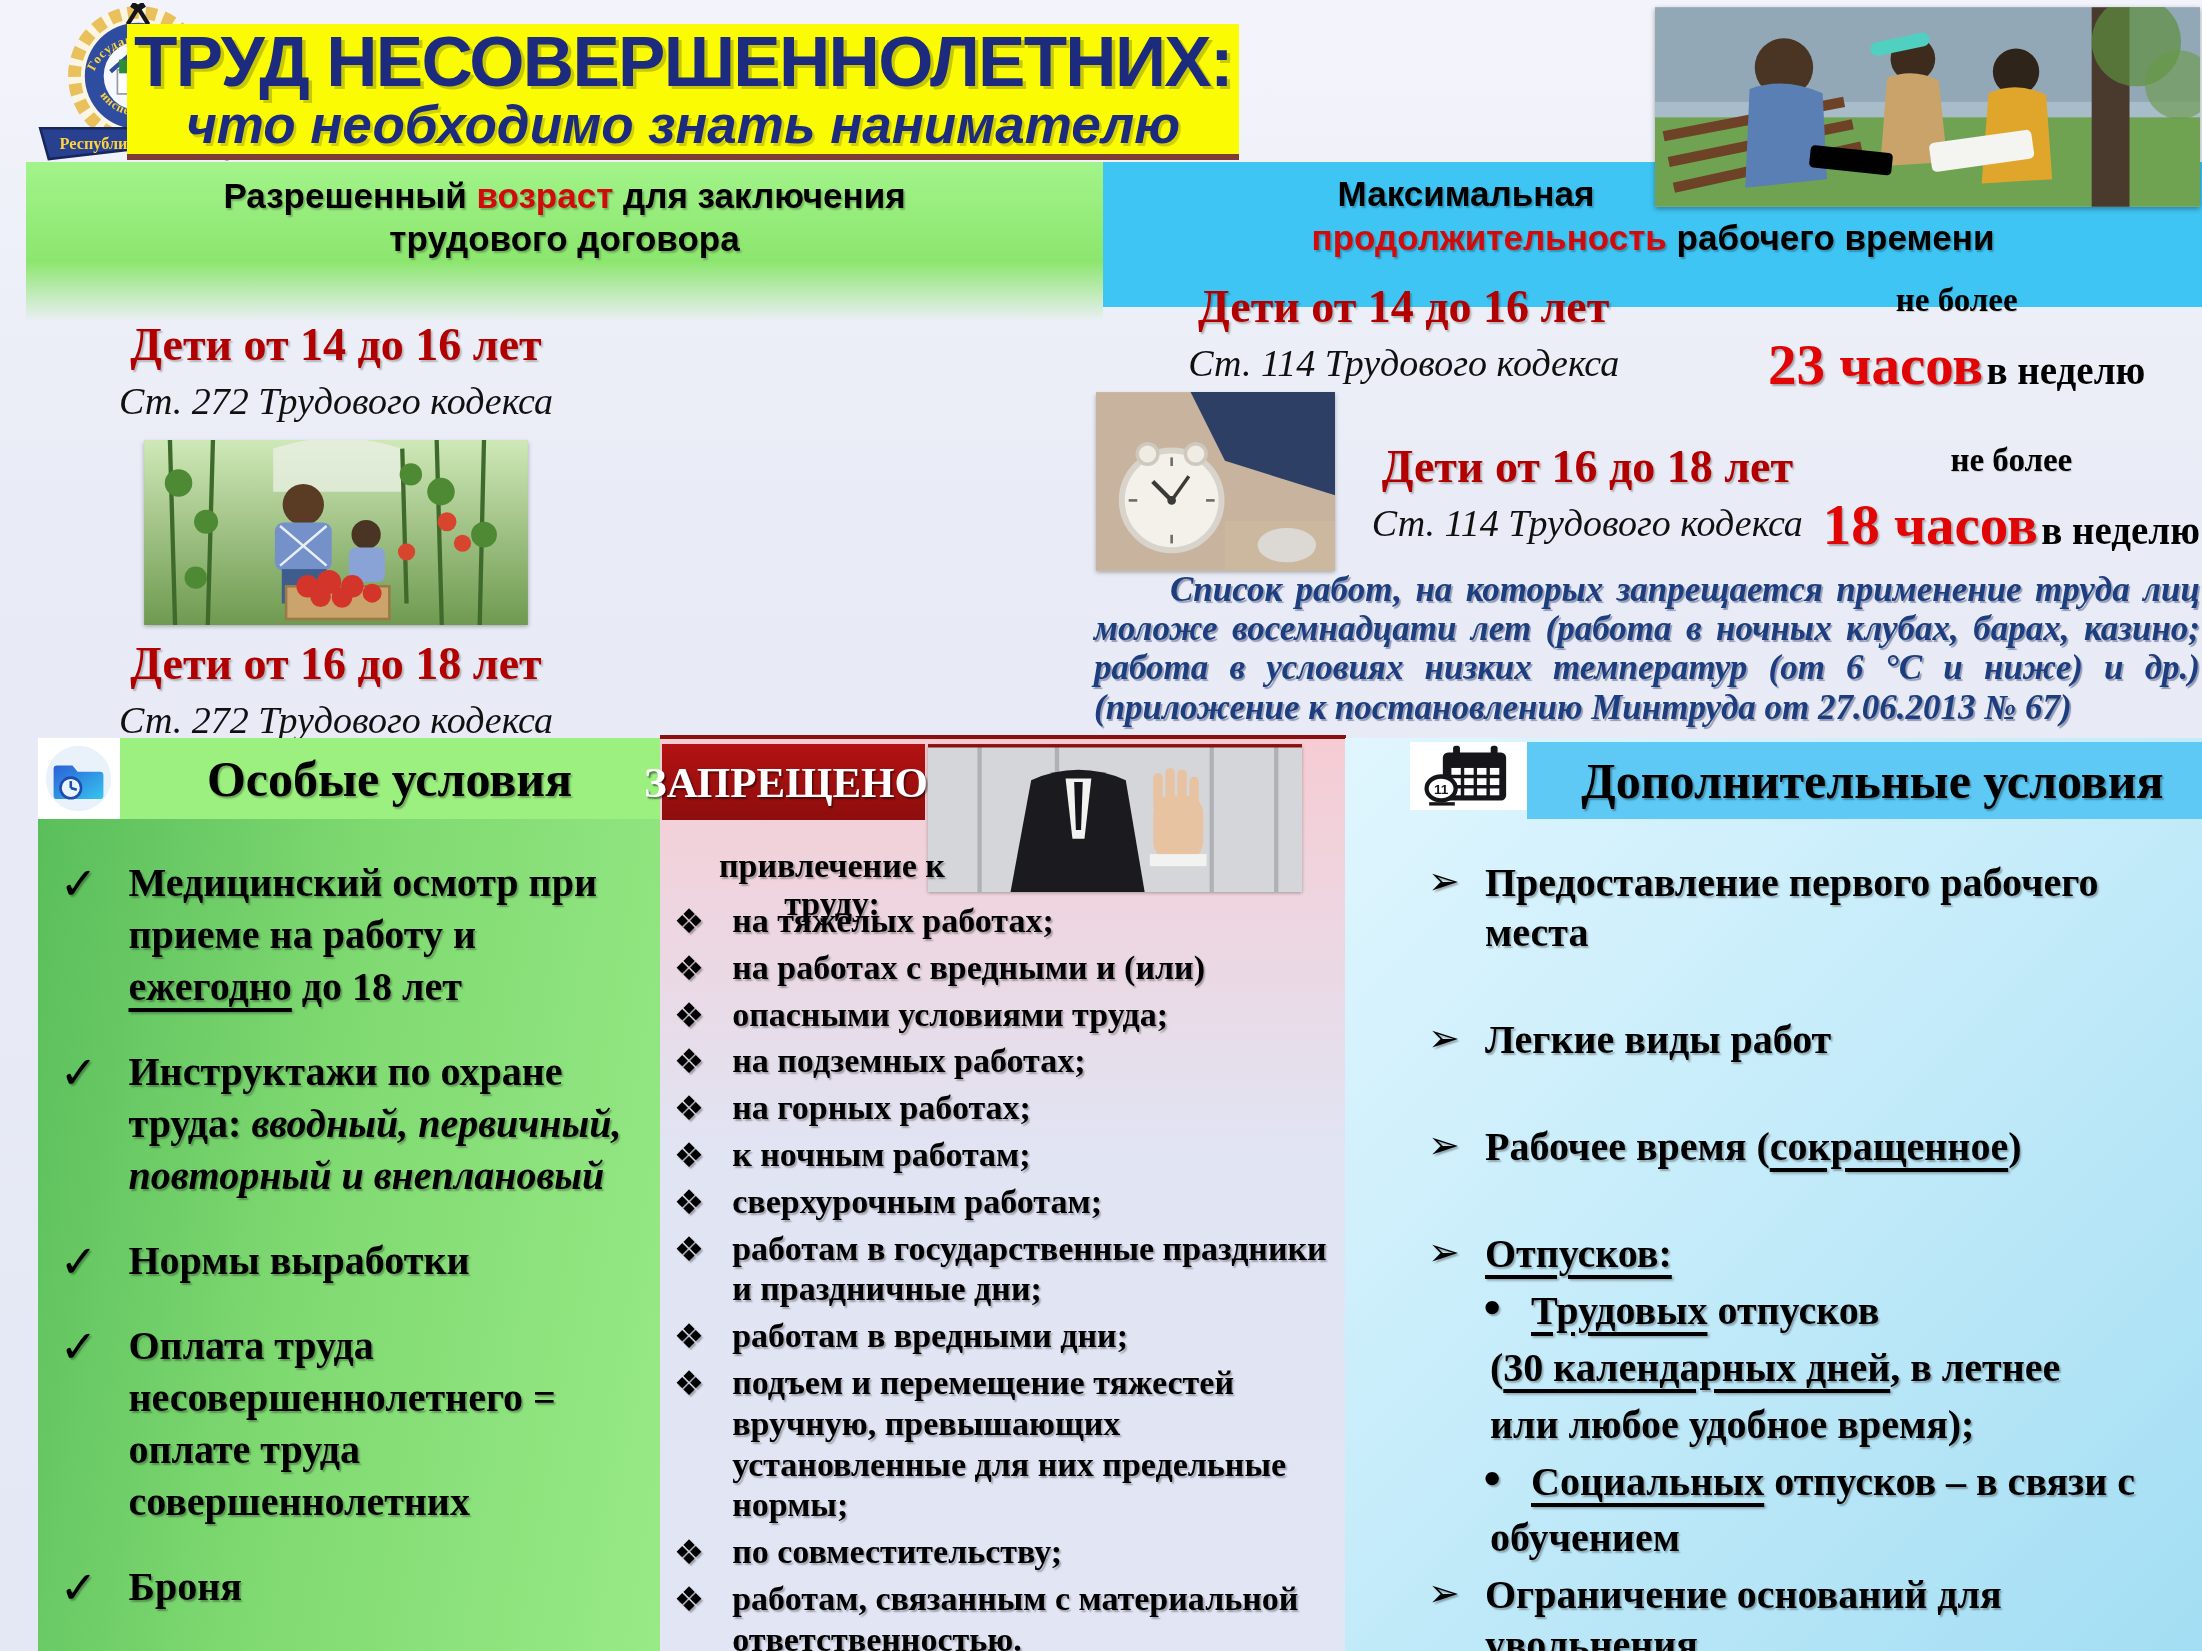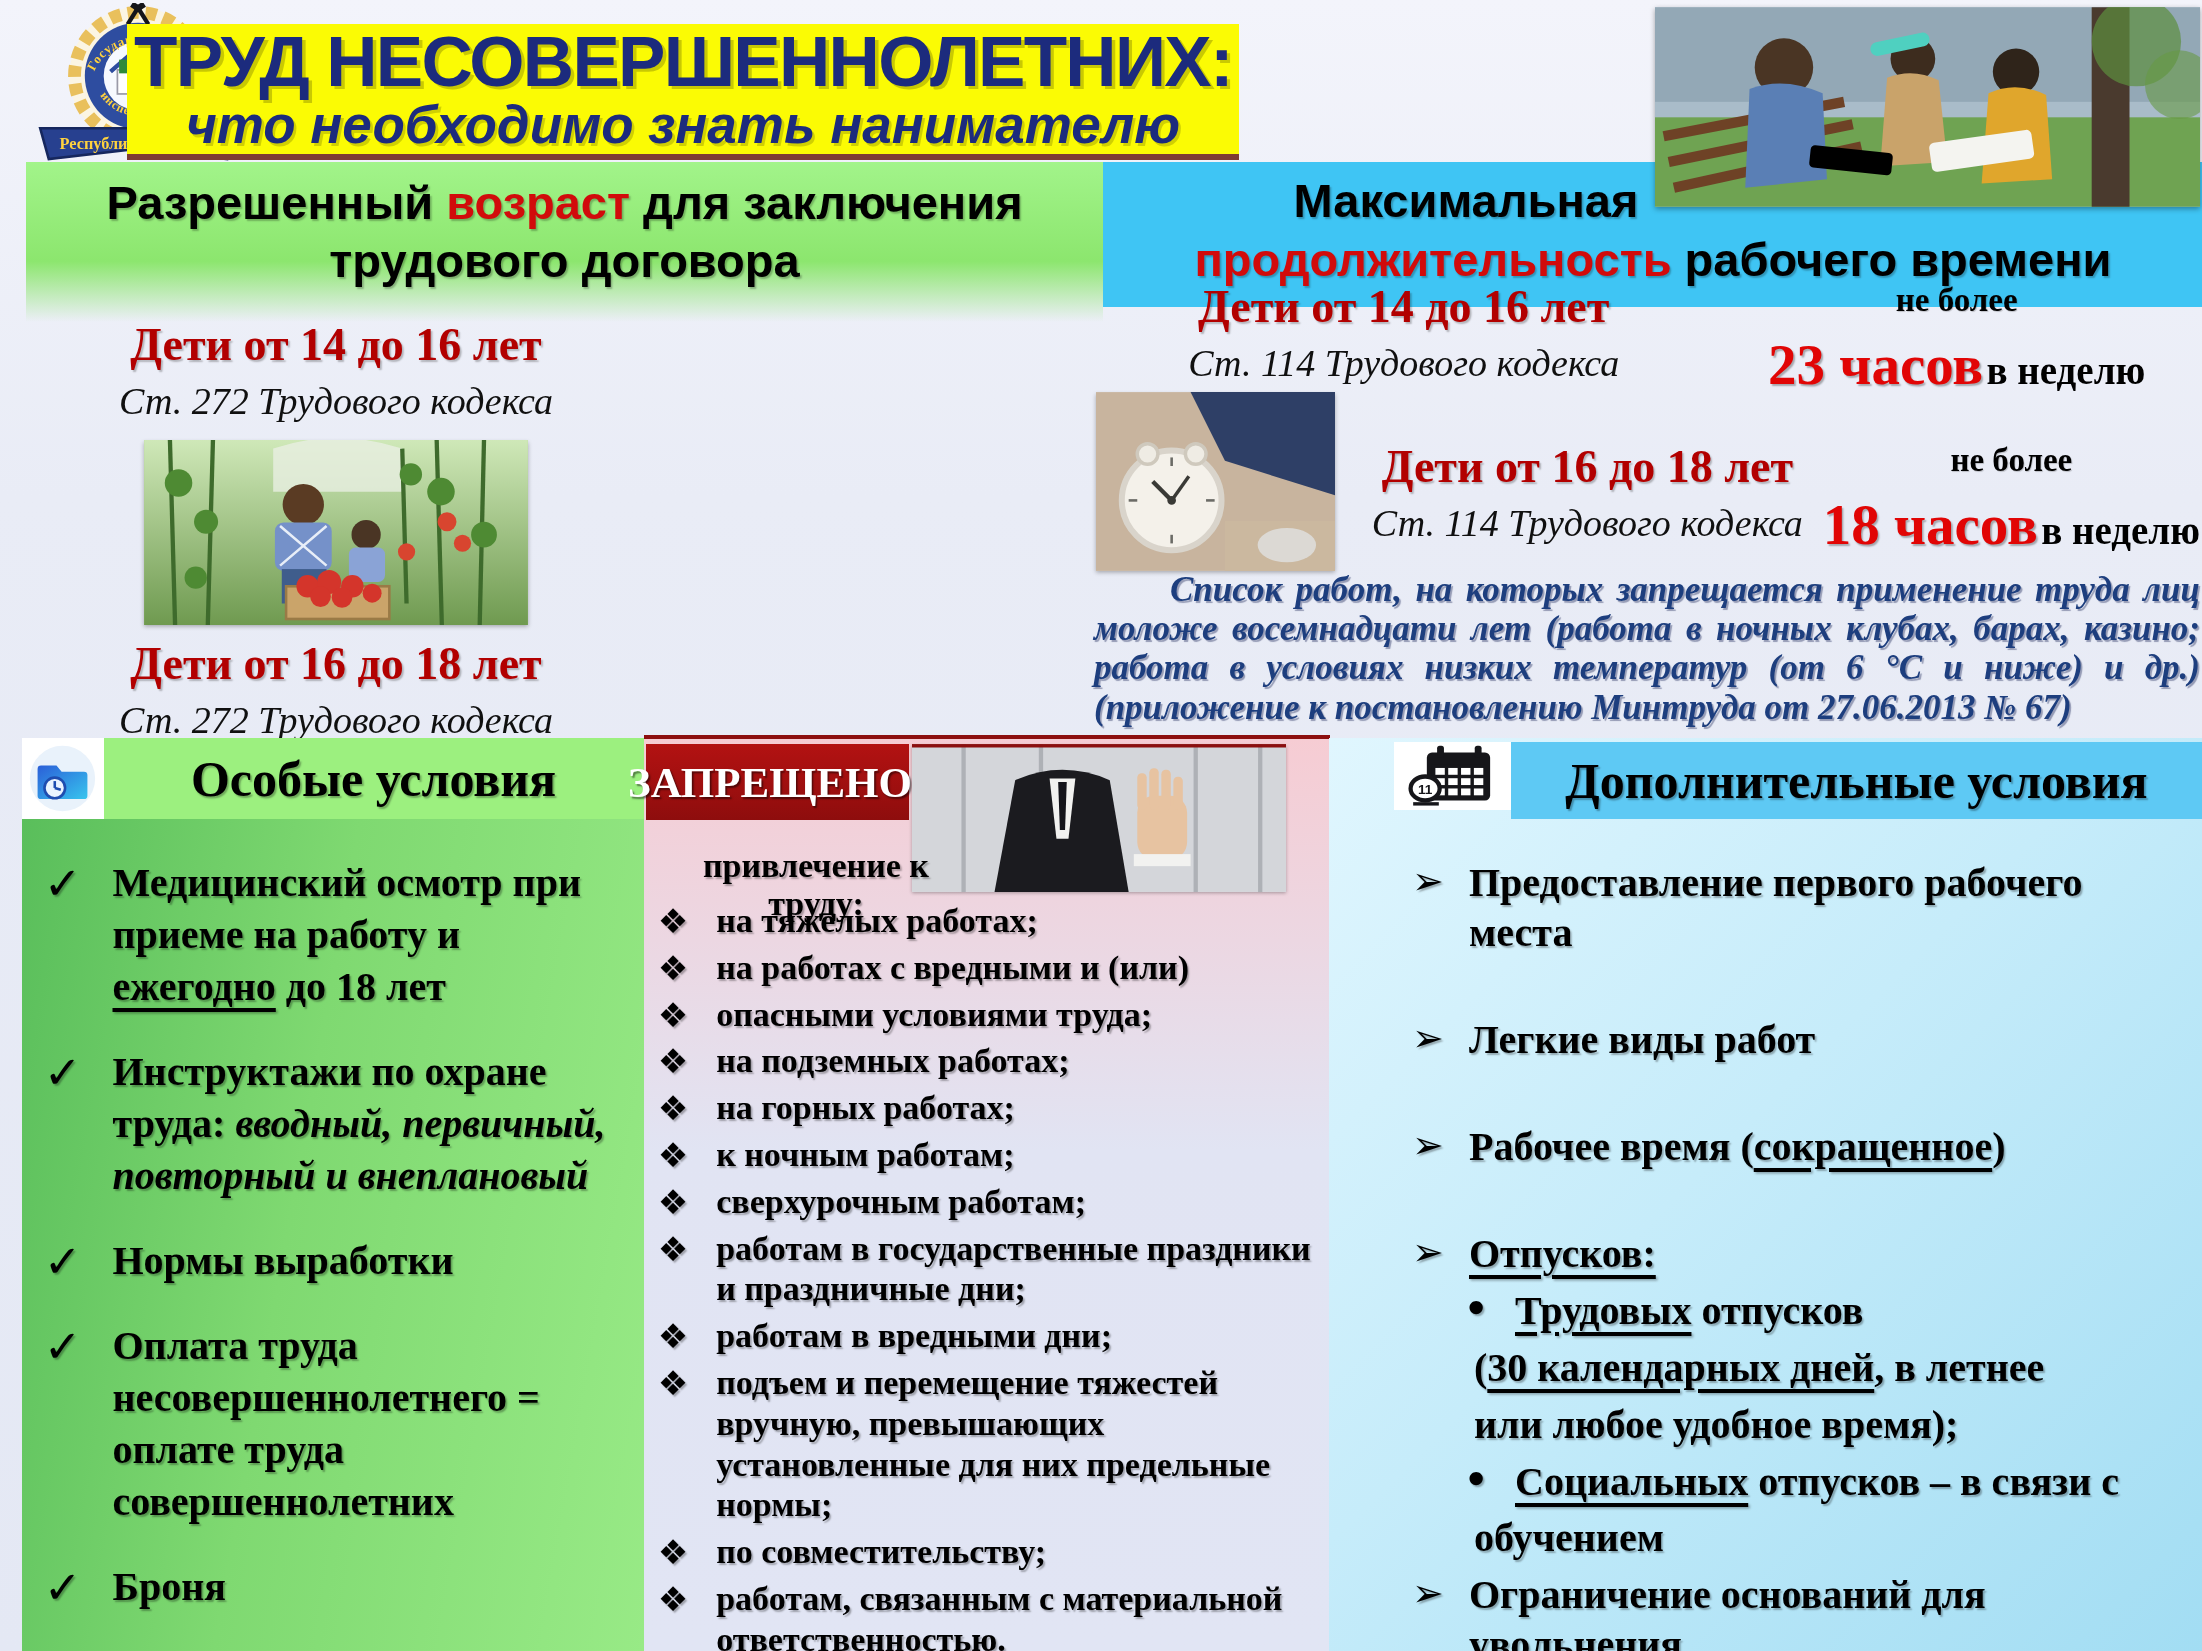--- a/index.html
+++ b/index.html
@@ -19,21 +19,21 @@
   .emblem{position:absolute;left:8.6px;top:3.4px;width:258px;height:163px;}
   .teens-photo{position:absolute;left:1655px;top:6.9px;width:545px;height:200px;overflow:hidden;
     box-shadow:0 1.7px 5.2px rgba(0,0,0,.35);z-index:5;}
 
   
   .green-head{position:absolute;left:26px;top:162px;width:1077px;height:160px;
     background:linear-gradient(180deg,#a2f48a 0%,#8ce66e 62%,rgba(140,230,110,0) 100%);
     text-align:center;padding-top:12px;}
   .cyan-head{position:absolute;left:1103px;top:162px;width:1100px;height:145px;
     background:var(--cyan-band);text-align:center;padding-top:10.3px;}
-  .band-line{font-family:"Liberation Sans",sans-serif;font-weight:800;font-size:47px;line-height:1.24;
+  .band-line{font-family:"Liberation Sans",sans-serif;font-weight:800;font-size:35px;line-height:1.24;
     color:#000;text-shadow:1.7px 1.7px 1.7px rgba(0,0,0,.25);}
   .cyan-head .l1{width:66%;}
   .seg-red{color:var(--seg-red);}
   .seg-u{text-decoration:underline;text-decoration-thickness:4.3px;text-underline-offset:7.7px;}
   .seg-i{font-style:italic;}
 
   
   .left-ages{position:absolute;left:52px;top:320px;width:568px;text-align:center;}
   .age-title{font-size:46px;font-weight:bold;color:var(--age-red);line-height:1.1;
     text-shadow:1.7px 1.7px 1.7px rgba(0,0,0,.25);}
@@ -56,21 +56,21 @@
   .per{font-size:39px;font-weight:bold;}
   .r2{margin-top:45px;}
   .r2 .rt-left{padding-left:258px;}
   .clock-photo{position:absolute;left:1.7px;top:110px;width:239px;height:179px;box-shadow:0 1.7px 4.3px rgba(0,0,0,.3);}
 
   .blue-note{position:absolute;left:1094px;top:570px;width:1106px;
     font-size:35px;line-height:1.12;font-weight:bold;font-style:italic;color:var(--blue-note);
     text-align:justify;text-indent:76px;text-shadow:1.7px 1.7px 0.9px rgba(25,35,85,.4);}
 
   
-  .col{position:absolute;top:738px;height:914px;}
+  .col{position:absolute;top:738px;height:914px;margin-left:16px;}
   .col-special{left:21.5px;width:622px;
     background:linear-gradient(100deg,#58bd5a 0%,#7fd971 45%,#98ea86 100%);}
   .sp-head{display:flex;height:81px;}
   .icon-tile{width:82px;height:81px;background:#fff;display:flex;align-items:center;justify-content:center;}
   .sp-title{flex:1;background:var(--green-band);display:flex;align-items:center;justify-content:center;
     font-size:50px;font-weight:bold;text-shadow:1.7px 1.7px 1.7px rgba(0,0,0,.3);}
   .sp-list{padding:38px 12px 0 12px;}
   .sp-list .li{position:relative;padding-left:79px;font-size:40px;font-weight:bold;line-height:1.3;
     margin-bottom:33px;text-shadow:1.7px 1.7px 1.7px rgba(0,0,0,.3);text-align:left;}
   .sp-list .mk{position:absolute;left:10.3px;top:-1.7px;font-family:"DejaVu Sans",sans-serif;

